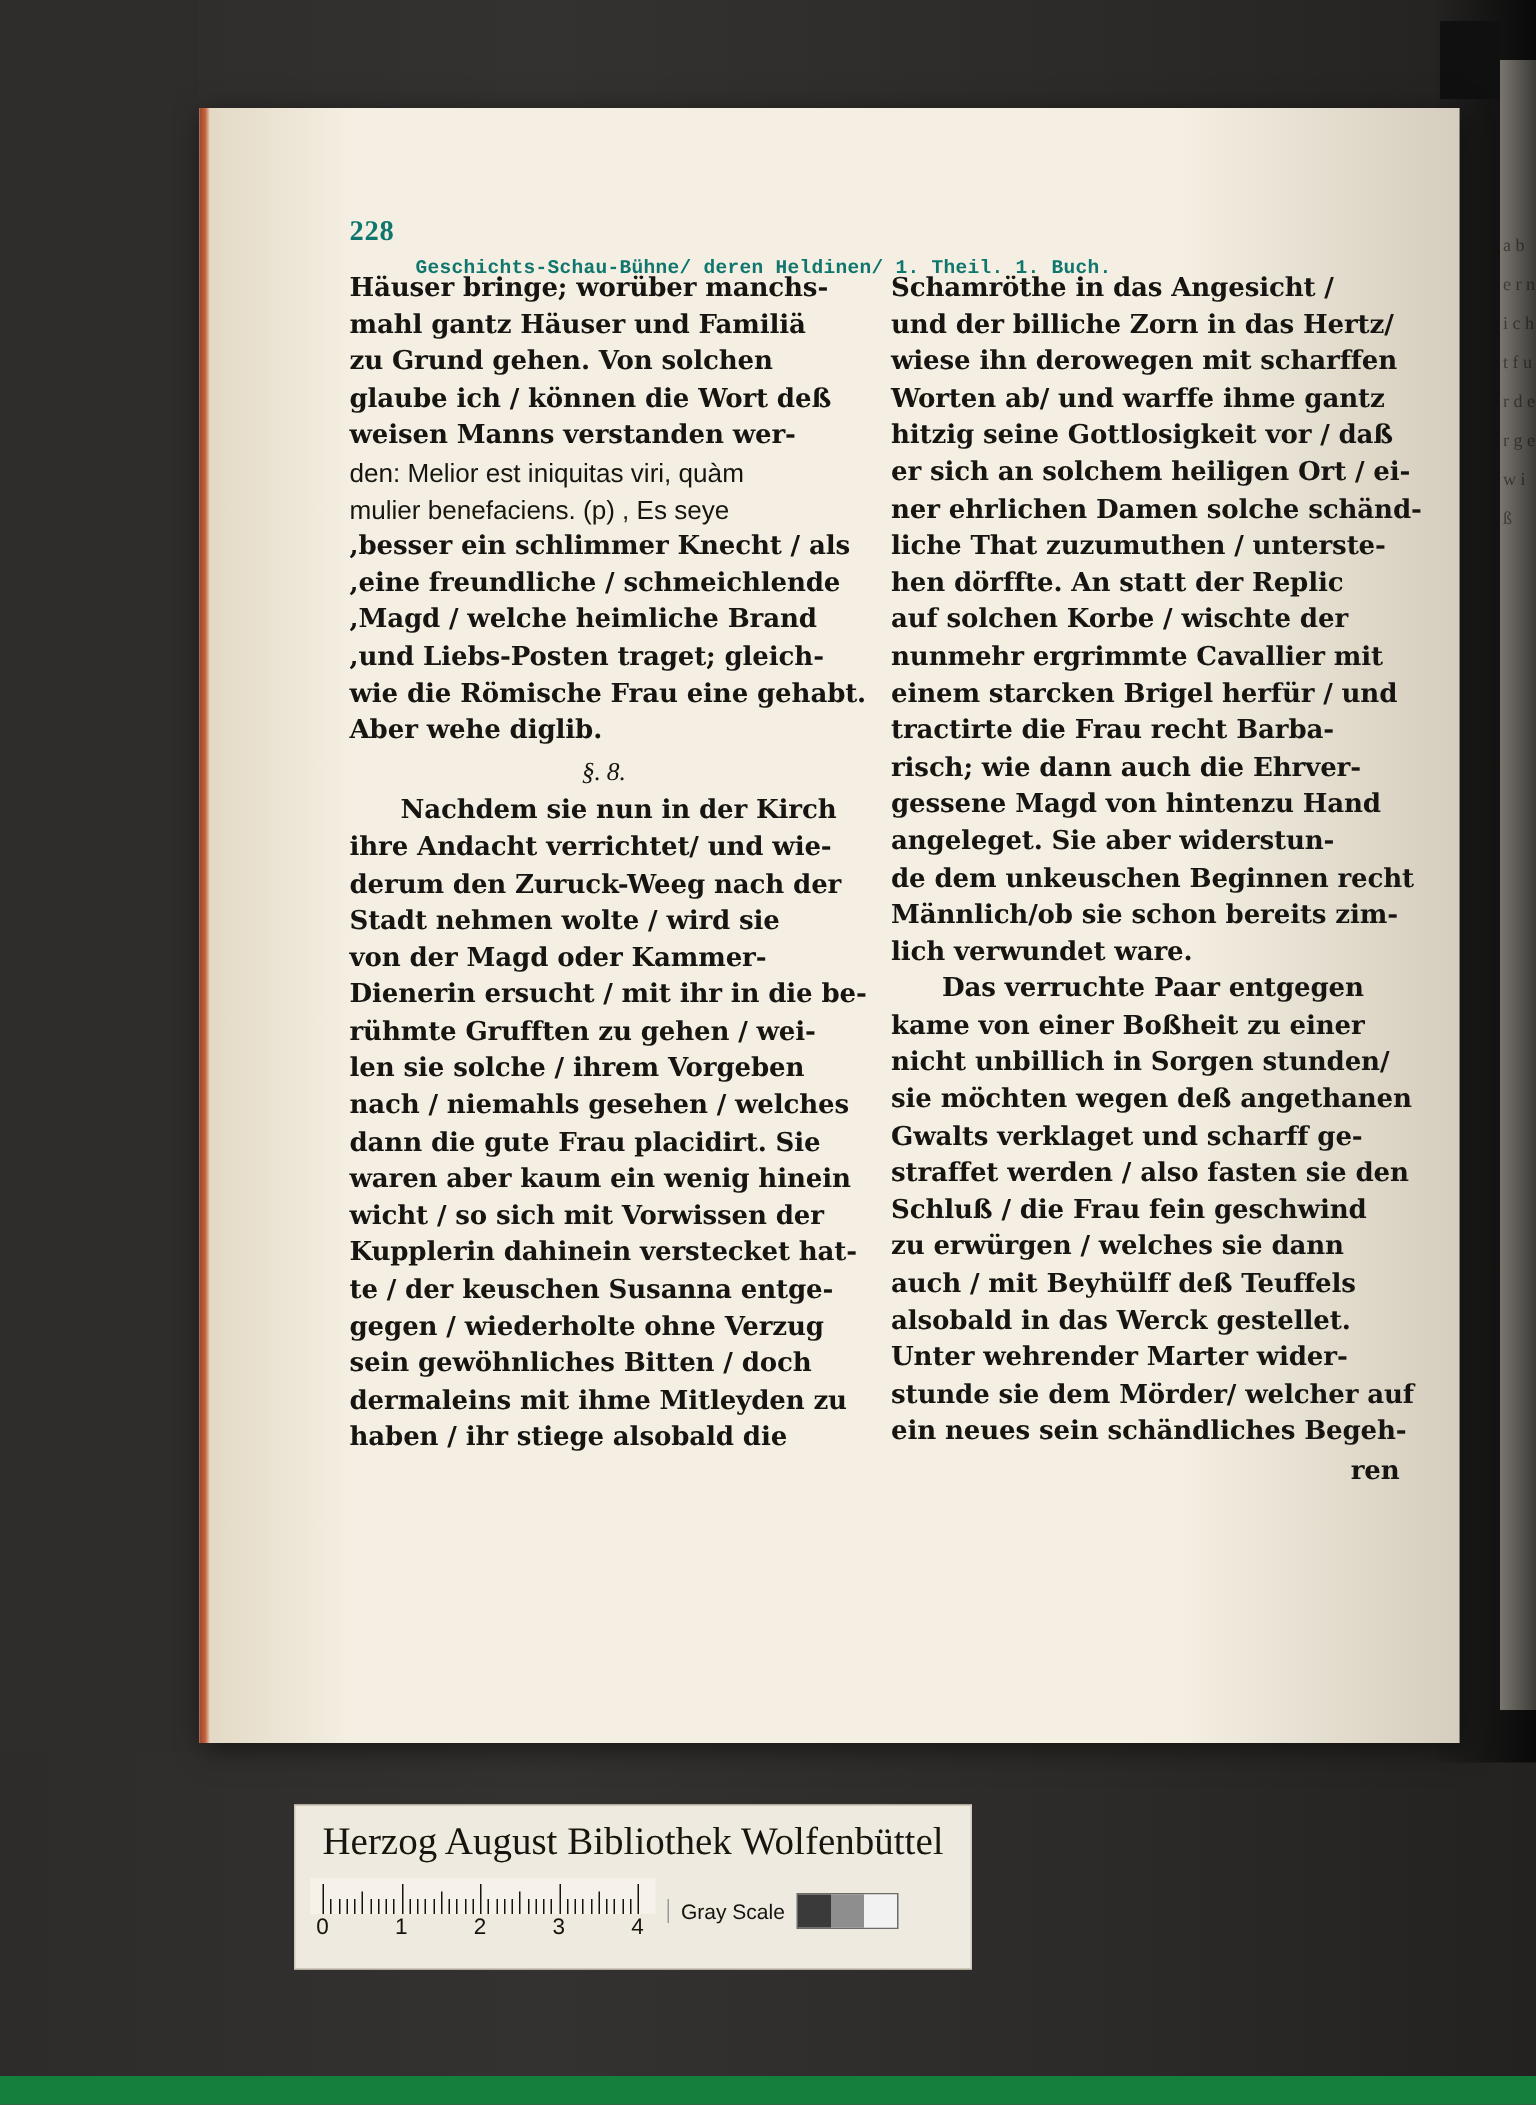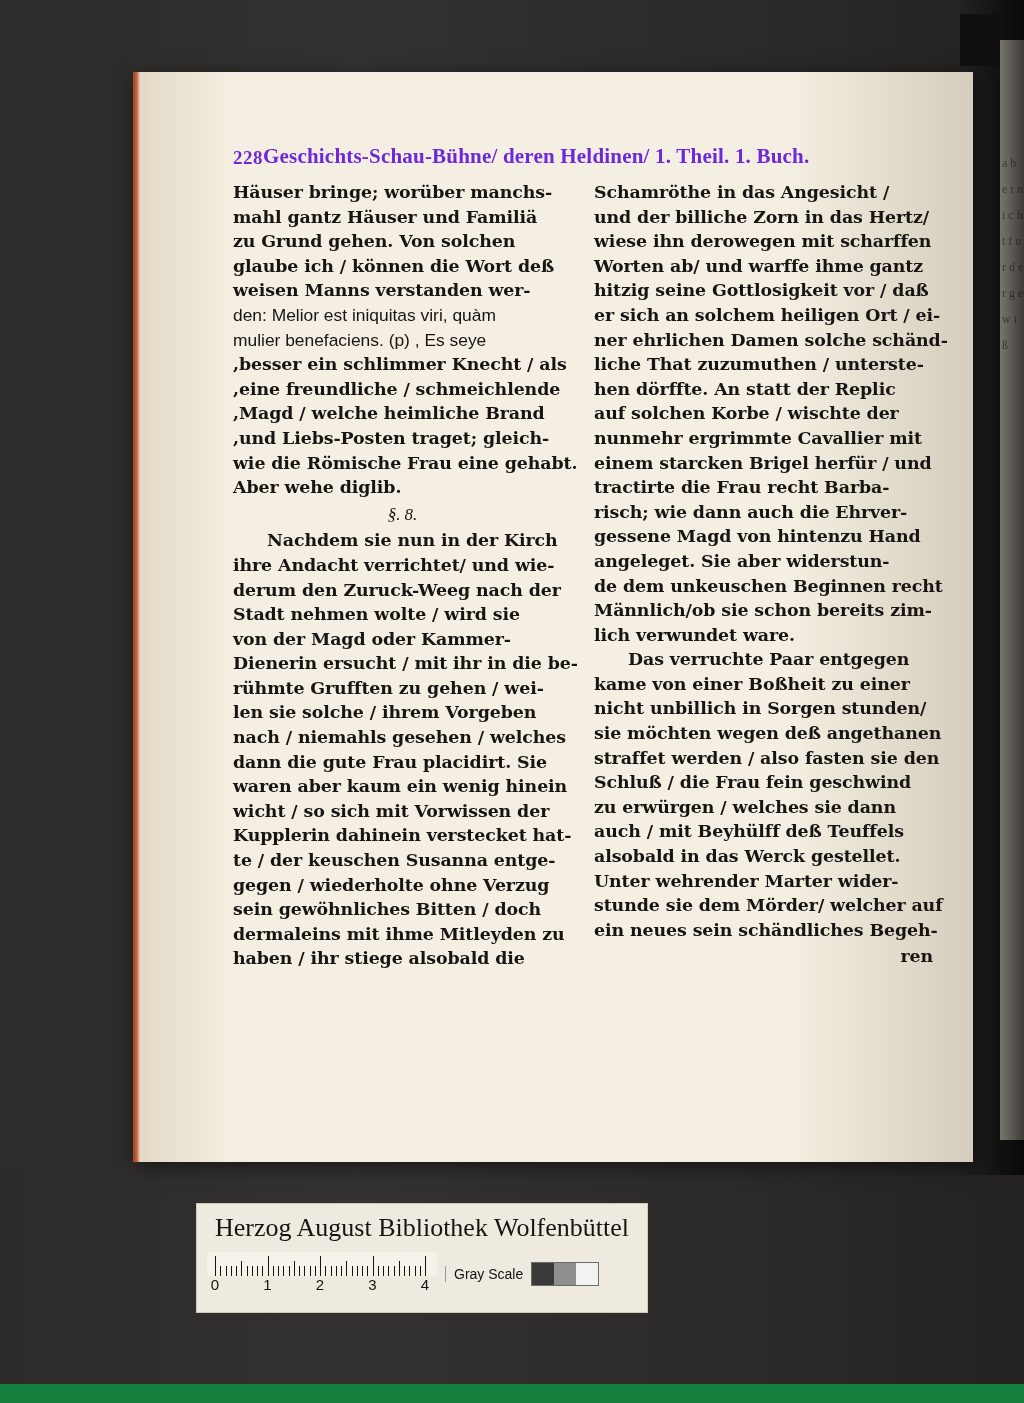--- a/index.html
+++ b/index.html
@@ -76,36 +76,38 @@
     background: linear-gradient(90deg, rgba(210,196,170,.55) 0%, rgba(255,255,255,0) 12%, rgba(255,255,255,0) 78%, rgba(120,105,80,.25) 100%);
     pointer-events: none;
   }
 
   
   .runhead {
     position: absolute;
     left: 100px; top: 72px;
     width: 660px;
     display: flex;
-    align-items: flex-end;
-    font-family: "Liberation Serif", serif;
-    color: #6d28d9;
+    align-items: flex-start;
+    gap: 14px;
+    font-family: "Liberation Serif", serif;
+    color: #0f766e;
   }
   .folio {
     font-size: 19px;
     font-weight: bold;
     letter-spacing: .5px;
   }
   .runhead-title {
-    font-size: 21px;
+    font-size: 13px;
     letter-spacing: .2px;
     white-space: nowrap;
     font-weight: bold;
     font-style: normal;
-    font-family: Liberation Serif, serif;
+    font-family: Liberation Mono, monospace;
+    margin-top: 27px;
   }
 
   
   .columns {
     position: absolute;
     left: 100px; top: 108px;
     width: 700px;
     display: flex;
     gap: 22px;
   }
@@ -295,20 +297,21 @@
         <span class="line">de dem unkeuschen Beginnen recht</span>
         <span class="line">Männlich/ob sie schon bereits zim-</span>
         <span class="line">lich verwundet ware.</span>
       </p>
 
       <p>
         <span class="line"><span class="indent"></span><span>Das verruchte Paar entgegen</span></span>
         <span class="line">kame von einer Boßheit zu einer</span>
         <span class="line">nicht unbillich in Sorgen stunden/</span>
         <span class="line">sie möchten wegen deß angethanen</span>
+        <span class="line">Gwalts verklaget und scharff ge-</span>
         <span class="line">straffet werden / also fasten sie den</span>
         <span class="line">Schluß / die Frau fein geschwind</span>
         <span class="line">zu erwürgen / welches sie  dann</span>
         <span class="line">auch /  mit Beyhülff deß Teuffels</span>
         <span class="line">alsobald in das Werck gestellet.</span>
         <span class="line">Unter wehrender Marter wider-</span>
         <span class="line">stunde sie dem Mörder/ welcher auf</span>
         <span class="line">ein neues sein schändliches Begeh-</span>
         <span class="catchword">ren</span>
       </p>

